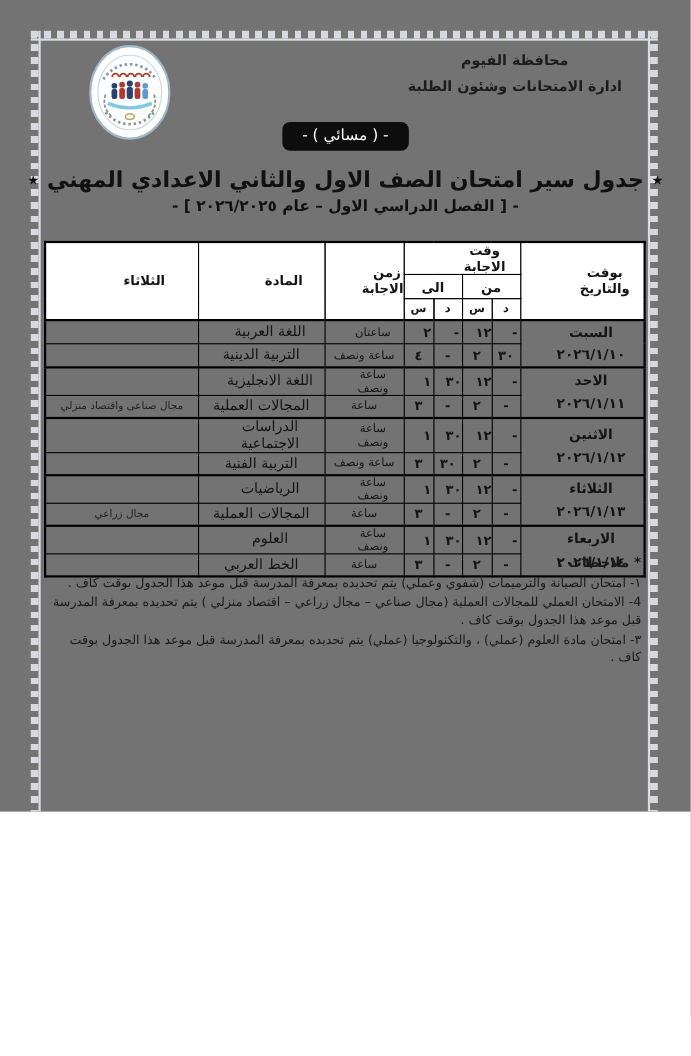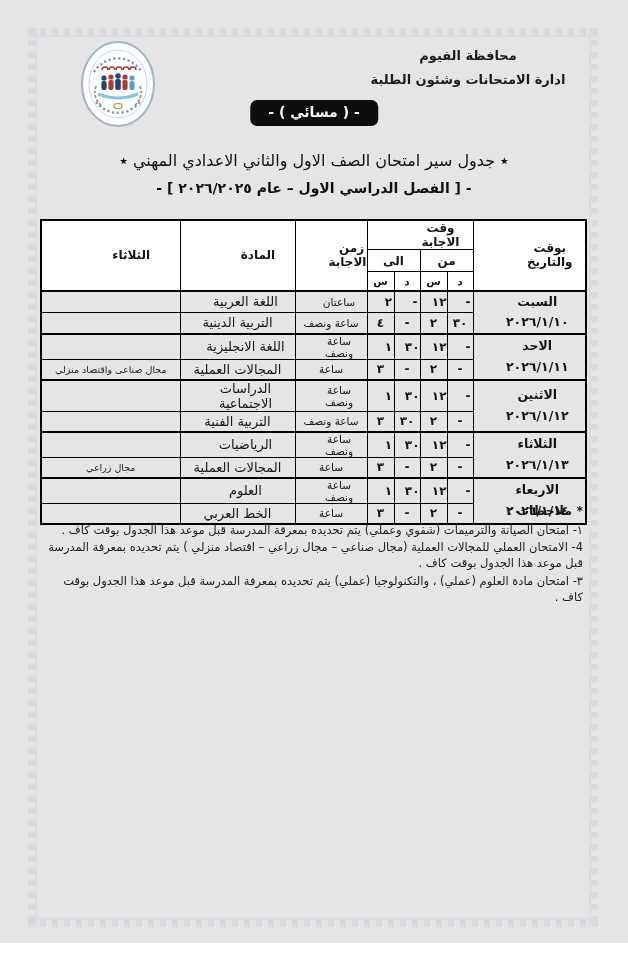--- a/index.html
+++ b/index.html
@@ -1,19 +1,19 @@
 <!DOCTYPE html>
 <html lang="ar" dir="rtl"><head>
 <meta charset="utf-8">
 <style>
   * { margin:0; padding:0; box-sizing:border-box; }
   html,body { background:#ffffff; }
   .page {
-    position:relative; width:628px; height:943px; margin:0 auto;
-    background:#e5e5e5; overflow:hidden; direction:rtl;
+    position:relative; width:628px; height:738px; margin:0 auto;
+    background:#737373; overflow:hidden; direction:rtl;
     font-family:"DejaVu Sans", sans-serif; color:#141414;
   }
   
   .fr { position:absolute; pointer-events:none; }
   .fr-top    { left:28px; top:28px;  width:570px; height:9px;
                background:repeating-linear-gradient(90deg,#d9d9e0 0 6px,transparent 6px 12px);
                border-bottom:2px solid #dcdce2; }
   .fr-bottom { left:28px; top:918px; width:570px; height:9px;
                background:repeating-linear-gradient(90deg,#d9d9e0 0 6px,transparent 6px 12px);
                border-top:2px solid #dcdce2; }
@@ -22,26 +22,26 @@
                border-left:none; border-right:2px solid #dcdce2; }
   .fr-right  { left:589px; top:28px; width:9px;  height:899px;
                background:repeating-linear-gradient(180deg,#d9d9e0 0 6px,transparent 6px 12px);
                border-left:2px solid #dcdce2; }
 
   .logo { position:absolute; left:80px; top:40px; width:76px; height:88px; }
 
   .org { position:absolute; top:44px; right:40px; width:240px;
          text-align:center; font-weight:bold; font-size:13px; line-height:24px; color:#1c1c1c; }
 
-  .badge { position:absolute; top:100px; left:50%; transform:translateX(-50%);
-           background:#0d0d0d; color:#fff; font-weight:bold; font-size:14px;
+  .badge { position:absolute; top:111px; left:50%; transform:translateX(-50%);
+           background:#0d0d0d; color:#fff; font-weight:normal; font-size:14px;
            padding:4px 18px 6px; border-radius:7px; letter-spacing:0.5px; }
 
   .title1 { position:absolute; top:151px; left:0; width:100%; text-align:center;
-            font-weight:normal; font-size:16px; color:#101010; }
+            font-weight:bold; font-size:20px; color:#101010; }
   .title2 { position:absolute; top:180px; left:0; width:100%; text-align:center;
             font-weight:bold; font-size:14px; color:#101010; }
 
   .tablewrap { position:absolute; left:42px; top:219px; width:545px; }
   table { width:100%; border-collapse:collapse; table-layout:fixed; direction:rtl; }
   th, td { border:1px solid #000; text-align:center; vertical-align:middle;
            padding:0; overflow:hidden; }
   table { border:2.5px solid #000; }
   thead th { font-size:12px; font-weight:bold; background:#fff; }
   thead tr.h1 th { height:23px;padding-left:41px; }

